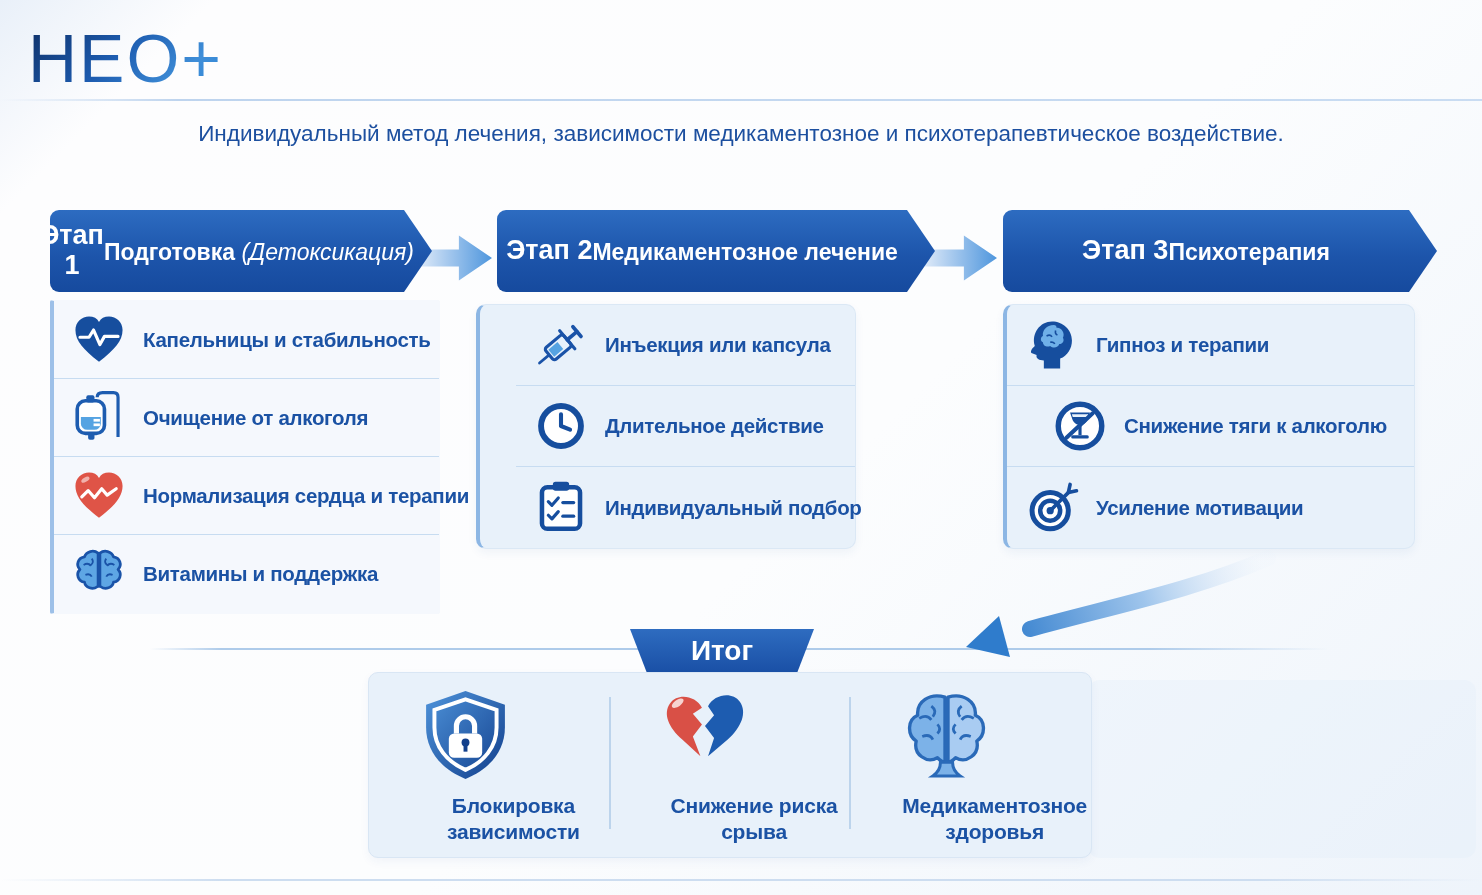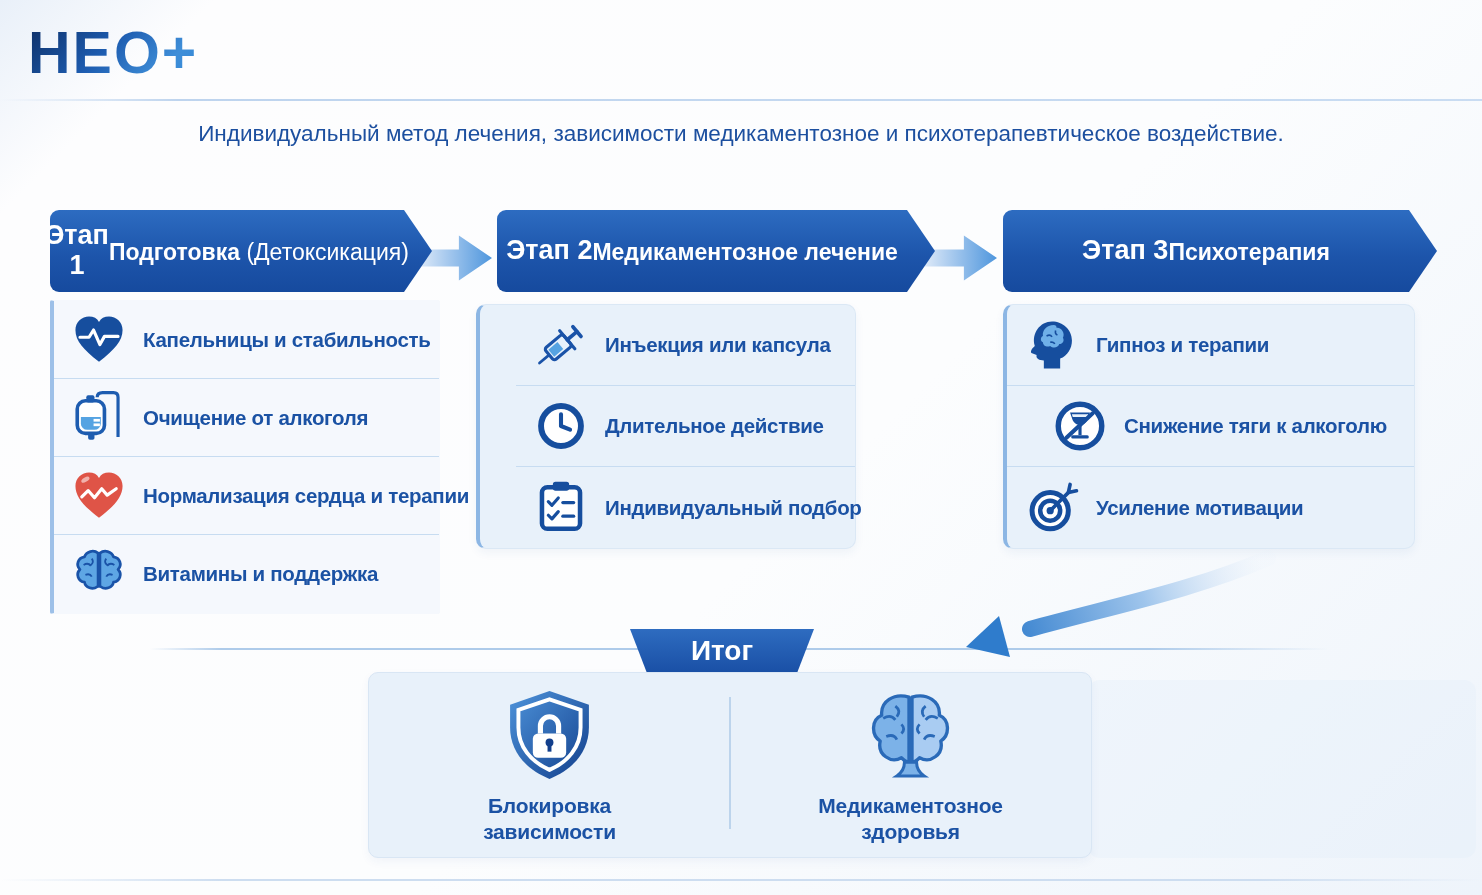--- a/index.html
+++ b/index.html
@@ -4,41 +4,41 @@
 <style>
   html,body{margin:0;padding:0;background:#ffffff;}
   .canvas{
     position:relative;width:1482px;height:895px;overflow:hidden;
     font-family:"Liberation Sans","DejaVu Sans",sans-serif;
     background:
       linear-gradient(135deg,#e9f0f9 0%,#fdfdfe 9%,#fcfdfe 55%,#eef4fb 100%);
   }
   
   .logo{
-    position:absolute;left:28px;top:24px;font-size:59px;font-weight:bold;letter-spacing:2px;
+    position:absolute;left:28px;top:24px;font-size:68px;font-weight:normal;letter-spacing:2px;
     background:linear-gradient(135deg,#0e2f66 0%,#1d5cb0 45%,#3f8ed8 78%,#2f86d6 100%);
     -webkit-background-clip:text;background-clip:text;color:transparent;line-height:1;
   }
   .title{position:absolute;left:224px;top:38px;font-size:41px;font-weight:bold;letter-spacing:-.5px;color:#17488f;white-space:nowrap;}
   .title .t2{color:#3c86d8;}
   .title .t3{color:#1d5cb0;}
   .header-line{position:absolute;top:99px;left:0;width:100%;height:2px;
     background:linear-gradient(90deg,rgba(190,212,238,0) 0%,#bed4ee 12%,#c9dcf2 100%);}
   .subtitle{position:absolute;top:121px;left:0;width:100%;text-align:center;font-size:22.5px;color:#1c4f9f;}
   
   .stage-banner{
     position:absolute;top:210px;height:82px;border-radius:9px;
     background:linear-gradient(180deg,#2d6cc1 0%,#1d55ab 55%,#164a9e 100%);
     clip-path:polygon(0 0,calc(100% - 28px) 0,100% 50%,calc(100% - 28px) 100%,0 100%);
     color:#fff;display:flex;flex-direction:row;justify-content:center;align-items:center;
     padding-right:28px;box-sizing:border-box;text-align:center;
   }
   .stage-step{font-size:27px;font-weight:bold;line-height:1.1;}
   .stage-name{font-size:23px;font-weight:bold;margin-top:3px;line-height:1.1;white-space:nowrap;}
-  .stage-name .light{font-weight:normal;}
+  .stage-name .light{font-weight:normal;font-style:italic;}
   .flow-arrow{
     position:absolute;top:230px;width:72px;height:56px;
     background:linear-gradient(90deg,#dde9f8 0%,#9cc3ec 45%,#4e96dd 100%);
     clip-path:polygon(0 35%,54% 35%,54% 10%,100% 50%,54% 90%,54% 65%,0 65%);
   }
   
   .stage-panel{
     position:absolute;background:#e8f1fa;border:1px solid #dbe8f5;border-left:4px solid #8cb6e4;
     border-radius:10px;box-sizing:border-box;box-shadow:0 4px 10px rgba(40,80,150,.06);
   }
@@ -58,21 +58,21 @@
     color:#fff;font-size:28px;font-weight:bold;display:flex;align-items:center;justify-content:center;
   }
   .curved-arrow{position:absolute;left:950px;top:548px;width:330px;height:115px;z-index:2;}
   .ghost-panel{position:absolute;left:1088px;top:680px;width:388px;height:178px;border-radius:12px;
     background:rgba(226,238,250,.35);}
   .result-panel{
     position:absolute;left:368px;top:672px;width:724px;height:186px;z-index:2;
     background:#e8f1fa;border:1px solid #d9e6f4;border-radius:10px;display:flex;box-sizing:border-box;
     box-shadow:0 4px 10px rgba(40,80,150,.05);
   }
-  .result-cell{flex:1;display:flex;flex-direction:column;align-items:center;position:relative;padding-top:15px;}
+  .result-cell{flex:1;display:flex;flex-direction:column;position:relative;padding-top:15px;padding-left:48px;}
   .result-cell + .result-cell::before{content:"";position:absolute;left:-1px;top:13%;height:72%;width:2px;background:#bcd4ec;}
   .result-cell .icon{width:97px;height:97px;display:flex;align-items:center;justify-content:center;}
   .result-label{margin-top:8px;font-size:21px;font-weight:bold;color:#1b52a4;text-align:center;line-height:1.25;max-width:195px;letter-spacing:-.2px;}
   .bottom-line{position:absolute;left:0;bottom:14px;width:100%;height:2px;
     background:linear-gradient(90deg,rgba(190,212,238,0),#cdddf0 15%,#cdddf0 85%,rgba(190,212,238,0));}
 </style>
 </head>
 <body>
 
 <div class="canvas">
@@ -257,20 +257,30 @@
             <rect x="21" y="30" width="22" height="16" rx="3.5" fill="#fff"></rect>
             <circle cx="32" cy="36" r="2.6" fill="#123f8c"></circle>
             <line x1="32" y1="37" x2="32" y2="42" stroke="#123f8c" stroke-width="2.6"></line>
           </svg>
         </span>
         <div class="result-label">Блокировка зависимости</div>
       </div>
       <div class="result-cell">
         <span class="icon">
           <svg viewBox="0 0 64 64">
+            <path d="M29 13C25 5 13 3 8 10c-5 7-1 16 8 24l12 11-5-13 6-8-6-7z" fill="#d95046"></path>
+            <path d="M33 12c4-8 16-10 21-3 5 7 1 17-8 25L33 45l4-12-6-8 6-7z" fill="#1d5cb0"></path>
+            <ellipse cx="13" cy="10" rx="4.5" ry="2.2" fill="#fff" opacity="0.75" transform="rotate(-35 13 10)"></ellipse>
+          </svg>
+        </span>
+        <div class="result-label">Снижение риска срыва</div>
+      </div>
+      <div class="result-cell">
+        <span class="icon">
+          <svg viewBox="0 0 64 64">
             <path d="M31 6c-10-3-19 3-18 12-7 3-7 13-1 17-2 9 7 15 14 11 2 2 4 3 5 3z" fill="#7cb2e8" stroke="#2a6ab8" stroke-width="2.2" stroke-linejoin="round"></path>
             <path d="M33 6c10-3 19 3 18 12 7 3 7 13 1 17 2 9-7 15-14 11-2 2-4 3-5 3z" fill="#a9ccf2" stroke="#2a6ab8" stroke-width="2.2" stroke-linejoin="round"></path>
             <path d="M32 6v43" stroke="#2a6ab8" stroke-width="2.4"></path>
             <path d="M28 49c0 4-2 7-5 9h18c-3-2-5-5-5-9z" fill="#7cb2e8" stroke="#2a6ab8" stroke-width="2"></path>
             <path d="M14 20q5-3 8 1M16 32q5-2 7 2M22 12q4 3 1 7M50 20q-5-3-8 1M48 32q-5-2-7 2M42 12q-4 3-1 7M26 24q3 3 0 6M38 24q-3 3 0 6" fill="none" stroke="#2a6ab8" stroke-width="1.8"></path>
           </svg>
         </span>
         <div class="result-label">Медикаментозное здоровья</div>
       </div>
     </div>

